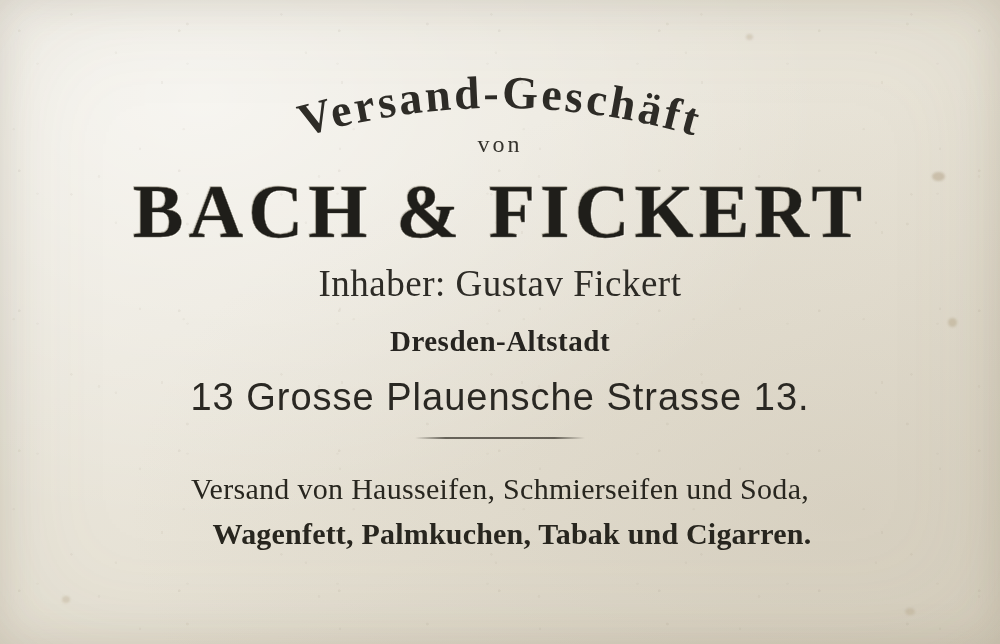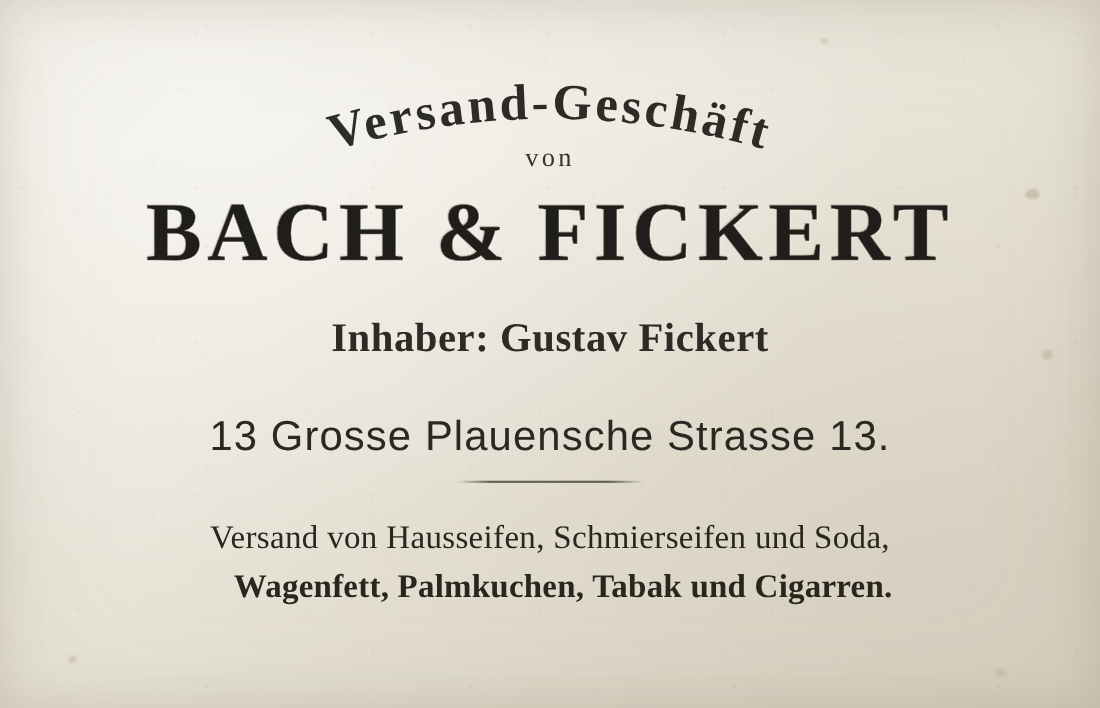--- a/index.html
+++ b/index.html
@@ -114,24 +114,23 @@
       1px 1px 0 rgba(255,255,255,.45),
       -1px -1px 0 rgba(120,110,90,.25);
   }
 
   .line-owner {
     position: absolute;
     top: 262px;
     left: 0;
     width: 100%;
     font-size: 37px;
-    font-weight: 700;
+    font-weight: 400;
     letter-spacing: 0.5px;
     color: #2d2b26;
-    margin-top: 24px;
   }
 
   .line-city {
     position: absolute;
     top: 325px;
     left: 0;
     width: 100%;
     font-size: 29px;
     font-weight: 700;
     letter-spacing: 0.5px;
@@ -198,20 +197,21 @@
         </text>
       </svg>
     </div>
 
     <div class="line-von">von</div>
 
     <div class="line-firm">BACH &amp; FICKERT</div>
 
     <div class="line-owner">Inhaber: Gustav Fickert</div>
 
+    <div class="line-city">Dresden-Altstadt</div>
 
     <div class="line-street">13 Grosse Plauensche Strasse 13.</div>
 
     <div class="divider"></div>
 
     <div class="goods">
       <div class="g1">Versand von Hausseifen, Schmierseifen und Soda,</div>
       <div class="g3">Wagenfett, Palmkuchen, Tabak und Cigarren.</div>
     </div>
 

